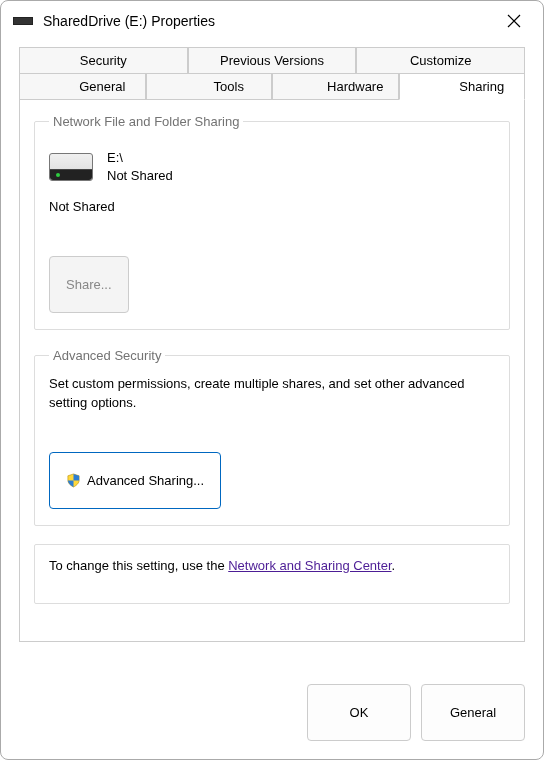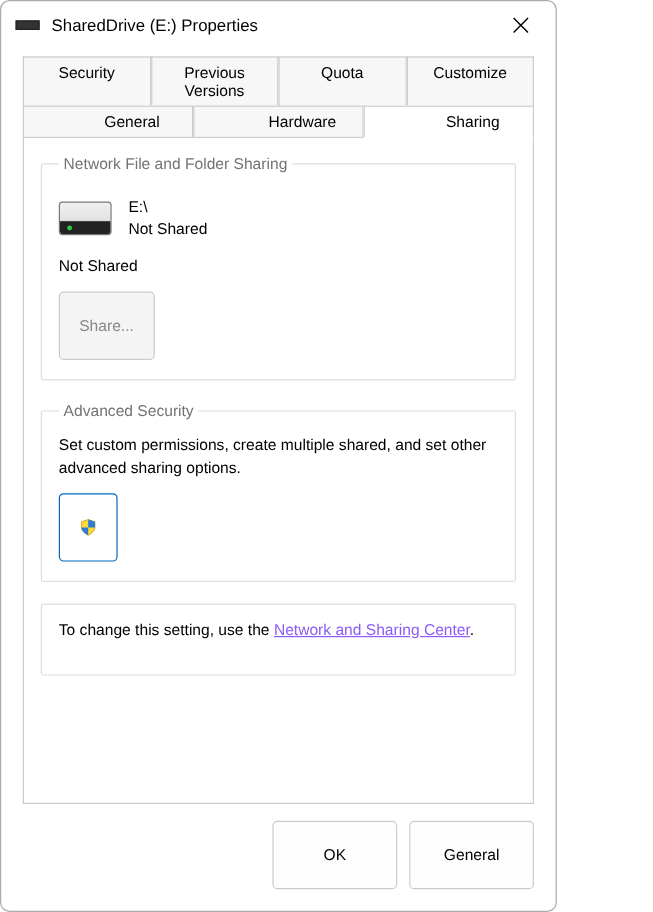--- a/index.html
+++ b/index.html
@@ -6,21 +6,21 @@
     body {
       font-family: "Segoe UI", Tahoma, sans-serif;
       font-size: 13px;
       background: #fff;
       color: #000;
       width: 544px;
       height: 760px;
       overflow: hidden;
     }
     .window {
-      width: 464px;
+      width: 544px;
       height: 760px;
       border: 1px solid #aaa;
       border-radius: 8px;
       background: #fff;
       display: flex;
       flex-direction: column;
     }
     .titlebar {
       display: flex;
       align-items: center;
@@ -119,28 +119,29 @@
       justify-content: center;
       gap: 6px;
       min-height: 28px;
       padding: 20px 16px;
       border: 1px solid #ccc;
       background: #fdfdfd;
       border-radius: 4px;
       font-family: inherit;
       font-size: 13px;
       cursor: pointer;
+      margin-top: 28px;
     }
     .btn:disabled { color:#888; background:#f4f4f4; cursor:default; }
     .btn.primary { border-color:#0067c0; background:#fff; color:#000; }
     .shield {
       width: 15px; height: 15px; display:inline-block;
     }
     .desc { line-height: 1.4; margin-bottom: 12px; }
-    a.link { color:#8b5cf6; text-decoration: underline; cursor:pointer; }
+    a.link { color:#4c1d95; text-decoration: underline; cursor:pointer; }
     .footer {
       display: flex;
       justify-content: flex-end;
       gap: 10px;
       padding: 14px 18px 18px 18px;
     }
     .footer .btn { width: 104px; justify-content:center; }
   </style>
 </head>
 <body>
@@ -153,25 +154,25 @@
       <svg width="14" height="14" viewBox="0 0 14 14">
           <path d="M1 1 L13 13 M13 1 L1 13" stroke="currentColor" stroke-width="1.2" fill="none"></path>
         </svg>
     </div>
   </div>
 
   <div class="tabs-wrap">
     <div class="tabrow top">
       <div class="tab">Security</div>
       <div class="tab">Previous Versions</div>
-      <div class="tab">Quota</div>
       <div class="tab">Customize</div>
     </div>
     <div class="tabrow bot">
       <div class="tab">General</div>
+      <div class="tab">Tools</div>
       <div class="tab">Hardware</div>
       <div class="tab active">Sharing</div>
     </div>
   </div>
 
   <div class="content">
 
     <fieldset class="group">
       <legend>Network File and Folder Sharing</legend>
       <div class="drive-row">
@@ -180,30 +181,31 @@
           <div>E:\</div>
           <div>Not Shared</div>
         </div>
       </div>
       <div class="netpath-val">Not Shared</div>
       <button class="btn" disabled="">Share...</button>
     </fieldset>
 
     <fieldset class="group">
       <legend>Advanced Security</legend>
-      <div class="desc">Set custom permissions, create multiple shared, and set other advanced sharing options.</div>
+      <div class="desc">Set custom permissions, create multiple shares, and set other advanced setting options.</div>
       <button class="btn primary">
         <span class="shield">
           <svg width="15" height="15" viewBox="0 0 16 16">
               <path d="M8 1 L14 3 V8 C14 12 8 15 8 15 C8 15 2 12 2 8 V3 Z" fill="#ffd83b" stroke="#b58900" stroke-width="0.6"></path>
               <path d="M8 1 L14 3 V8 H8 Z" fill="#2d7dd2"></path>
               <path d="M8 8 H2 V3 L8 1 Z" fill="#2d7dd2" opacity="0"></path>
               <path d="M2 8 H8 V15 C8 15 2 12 2 8 Z" fill="#2d7dd2"></path>
             </svg>
         </span>
+        <span>Advanced Sharing...</span>
       </button>
     </fieldset>
 
     <fieldset class="group">
       <div class="desc">
         <span>To change this setting, use the </span><a class="link">Network and Sharing Center</a><span>.</span>
       </div>
     </fieldset>
 
   </div>

